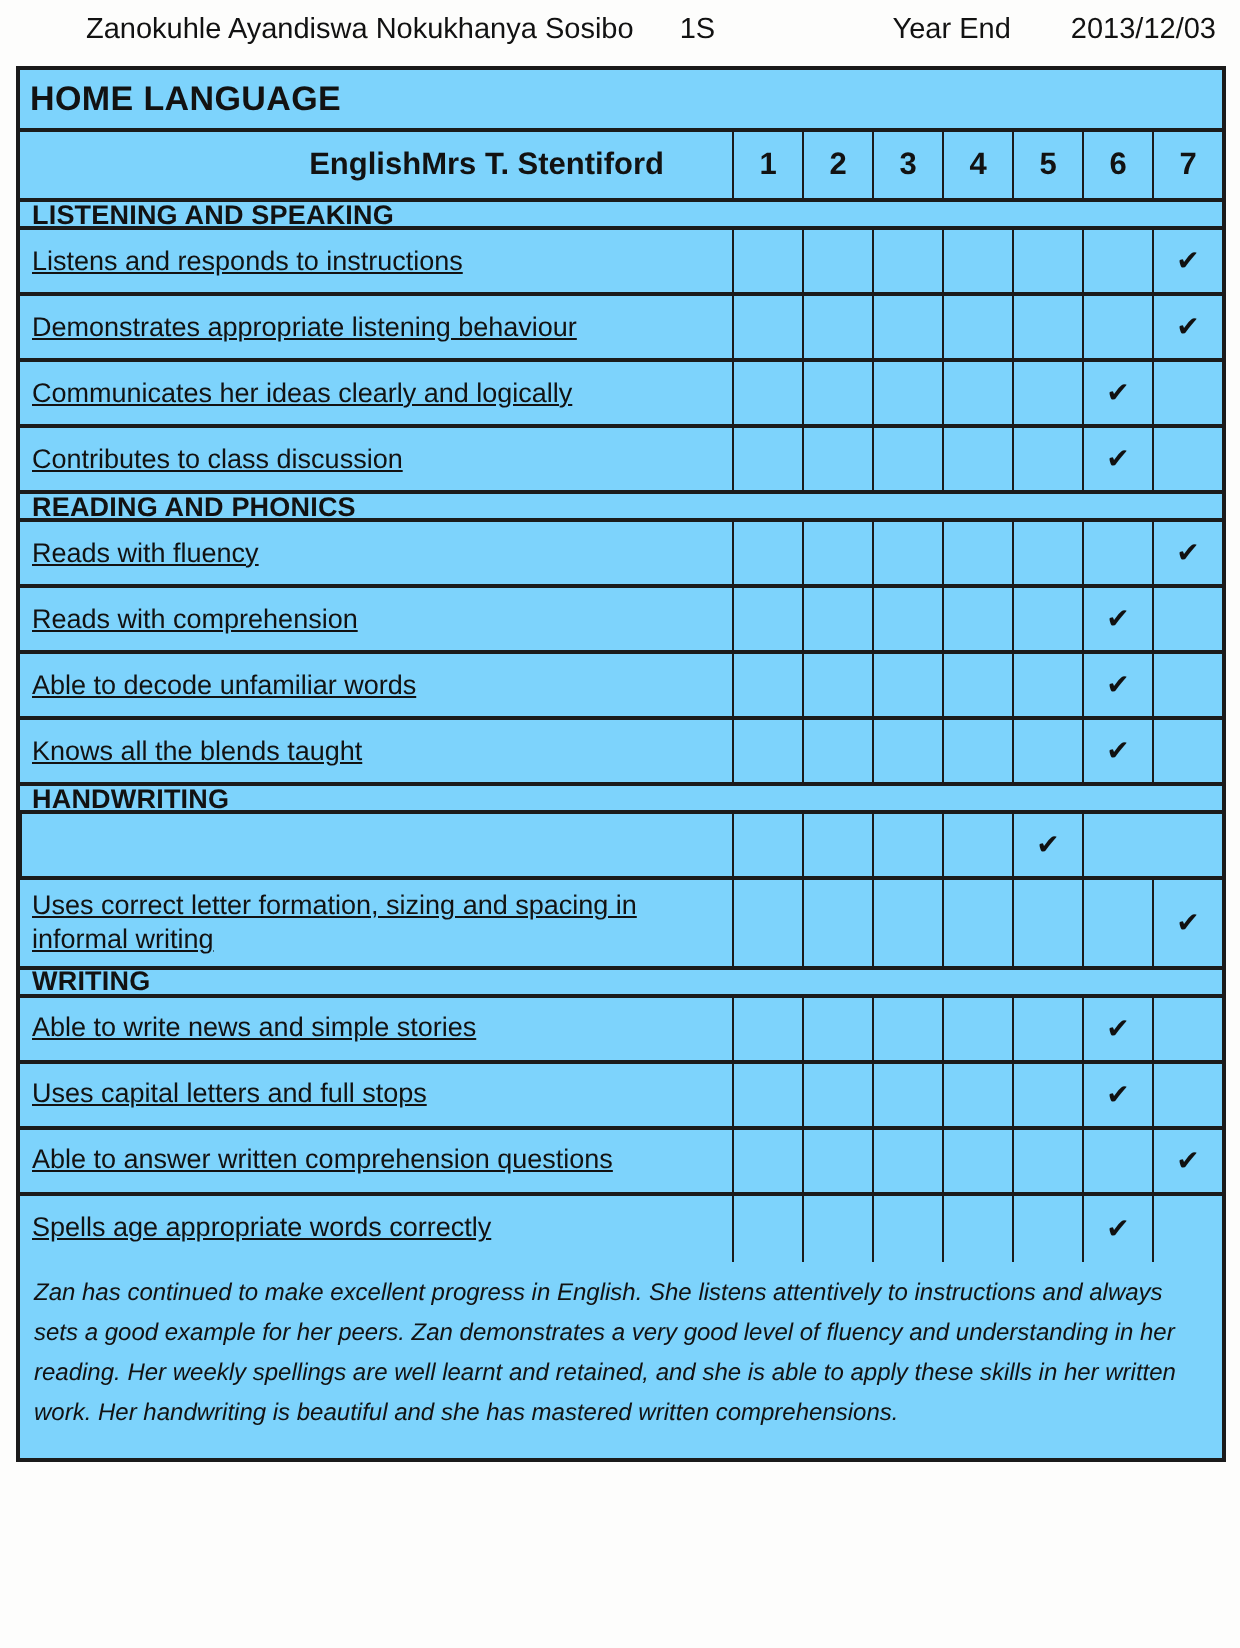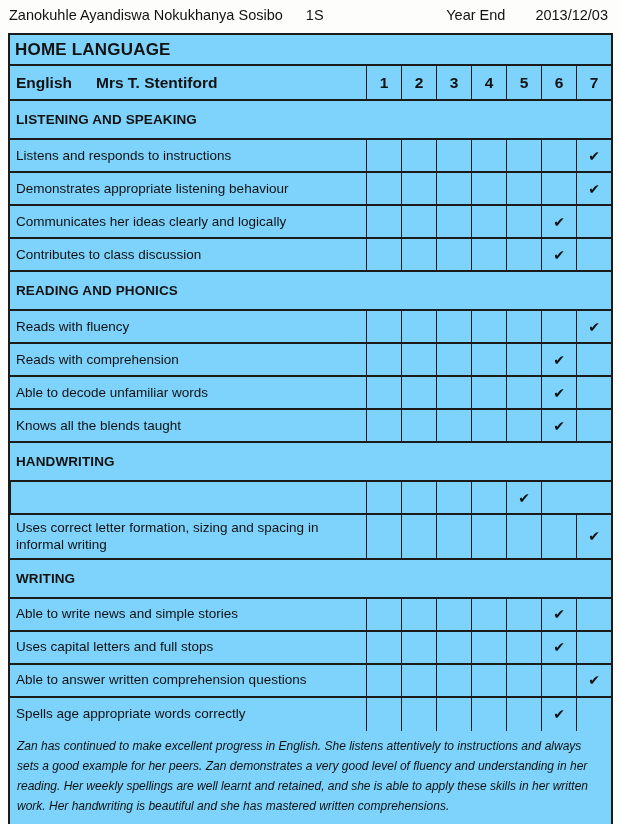--- a/index.html
+++ b/index.html
@@ -16,20 +16,21 @@
     background:#fdfdfc;
   }
 
   
   .top-line {
     display:flex;
     align-items:baseline;
     font-size:14.5px;
     padding:3px 2px 0 1px;
     height:26px;
+    margin-left:34px;
   }
   .top-line .class-code { margin-left:23px; }
   .top-line .spacer { flex:1; }
   .top-line .term-label { margin-right:30px; }
   .top-line .report-date { margin-right:3px; }
 
   
   .report-table {
     border:2px solid #1b1b1b;
     background:#7dd3fc;
@@ -50,43 +51,43 @@
     display:grid;
     grid-template-columns:356px repeat(7, 1fr);
   }
   .subject-row { height:35px; font-weight:bold; font-size:15.5px; }
   .desc-cell {
     box-sizing:border-box;
     padding:0 6px;
     display:flex;
     align-items:center;
   }
-  .subject-cell { justify-content:flex-start;gap:24px; }
+  .subject-cell { justify-content:flex-end; }
   .subject-cell .teacher { margin-right:28px; }
 
   .scale-cell, .rating-cell {
     border-left:1.5px solid #1b1b1b;
     display:flex;
     align-items:center;
     justify-content:center;
     box-sizing:border-box;
   }
   .scale-cell { font-weight:bold; font-size:15.5px; }
 
   .section-row {
-    height:39px;
+    height:14px;
     display:flex; align-items:center;
     padding:0 6px;
     font-weight:bold;
     font-size:13.5px;
     letter-spacing:0.1px;
   }
 
   .item-row { min-height:33px; font-size:13.5px; }
-  .item-row .desc-cell { padding:4px 6px; line-height:1.28; }
+  .item-row .desc-cell { padding:4px 6px; line-height:1.28;text-decoration:underline; }
   .check-mark { font-weight:bold; font-size:14px; color:#111; }
 
   .comment-row {
     box-sizing:border-box;
     min-height:98px;
     padding:5px 7px 6px 7px;
     font-style:italic;
     font-size:12px;
     line-height:20px;
   }

